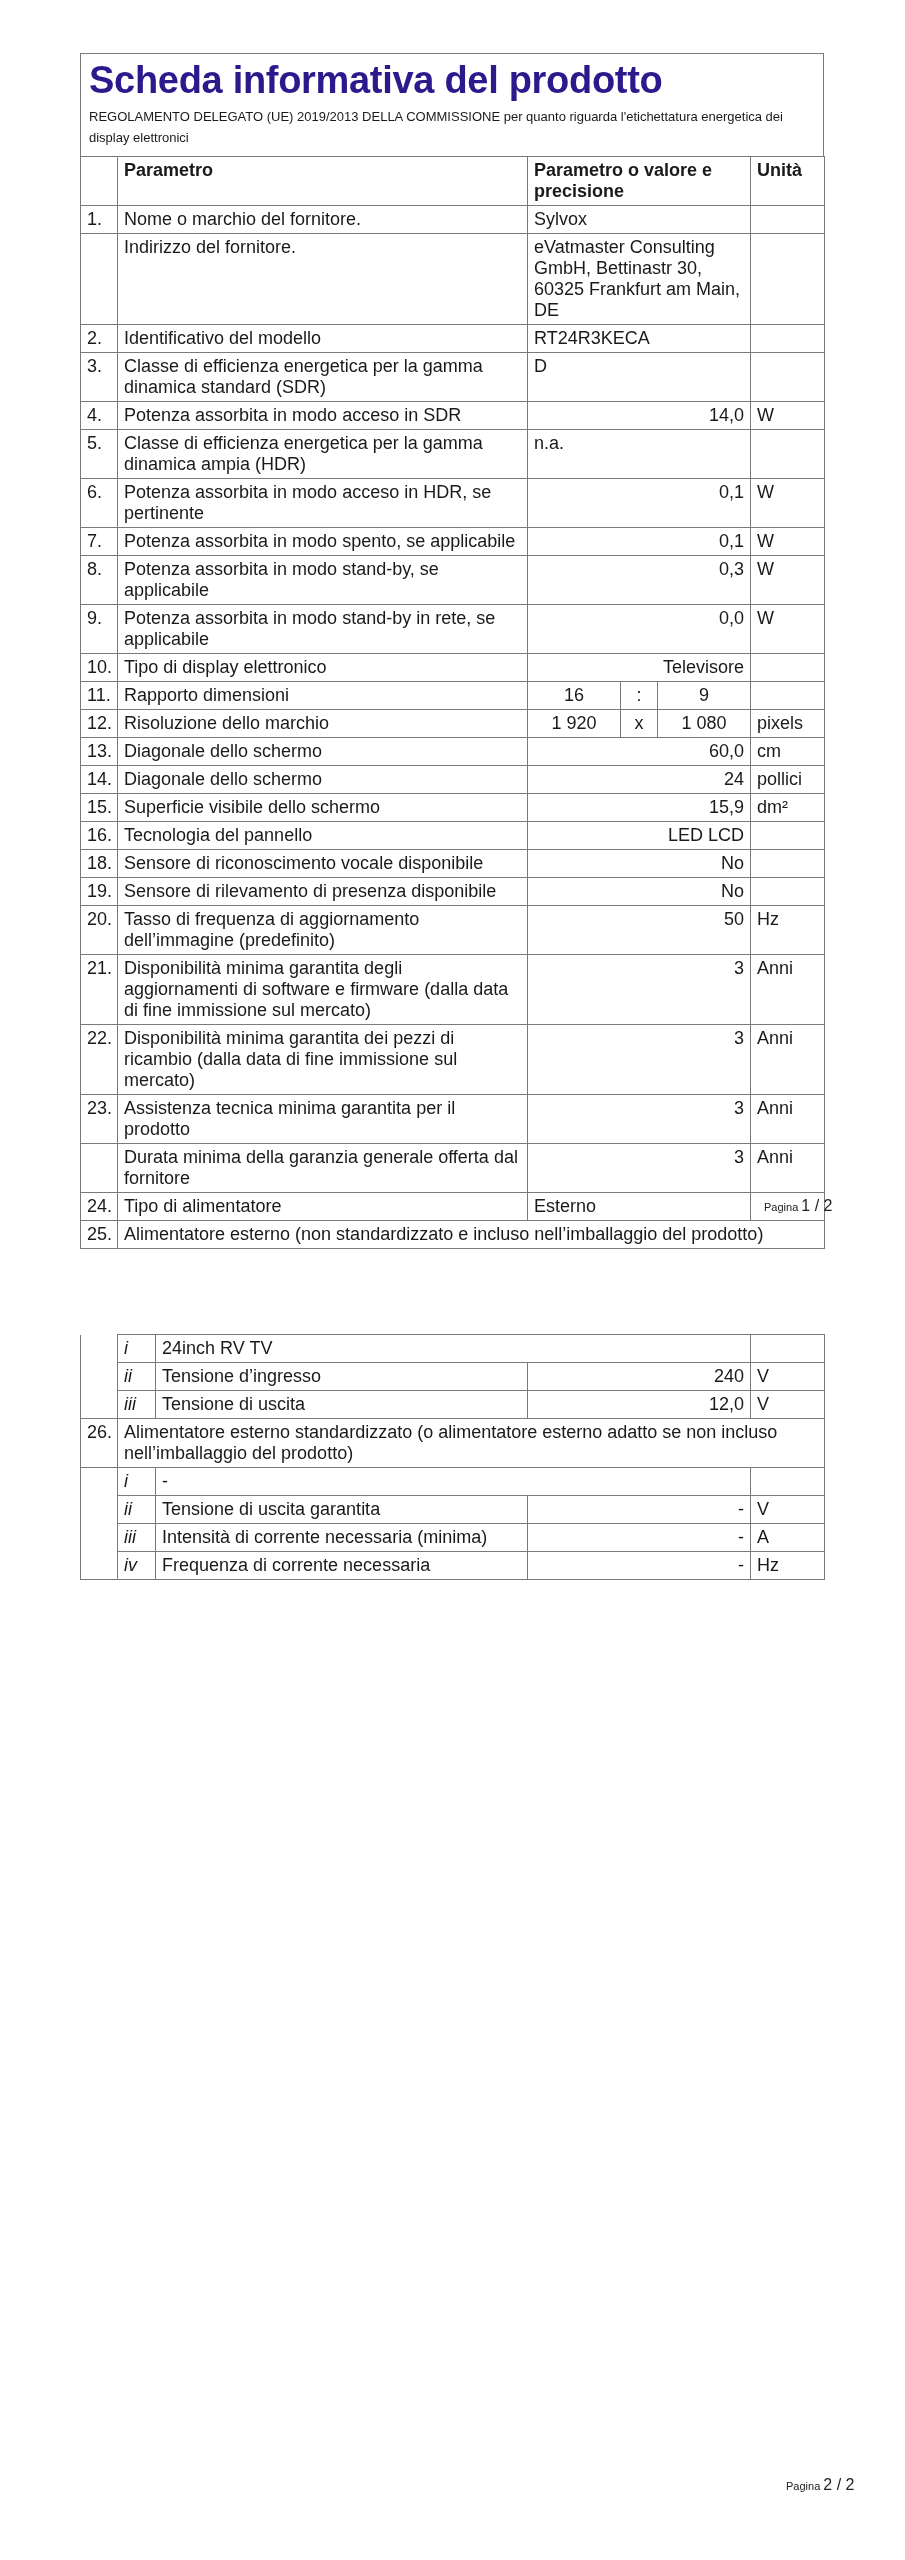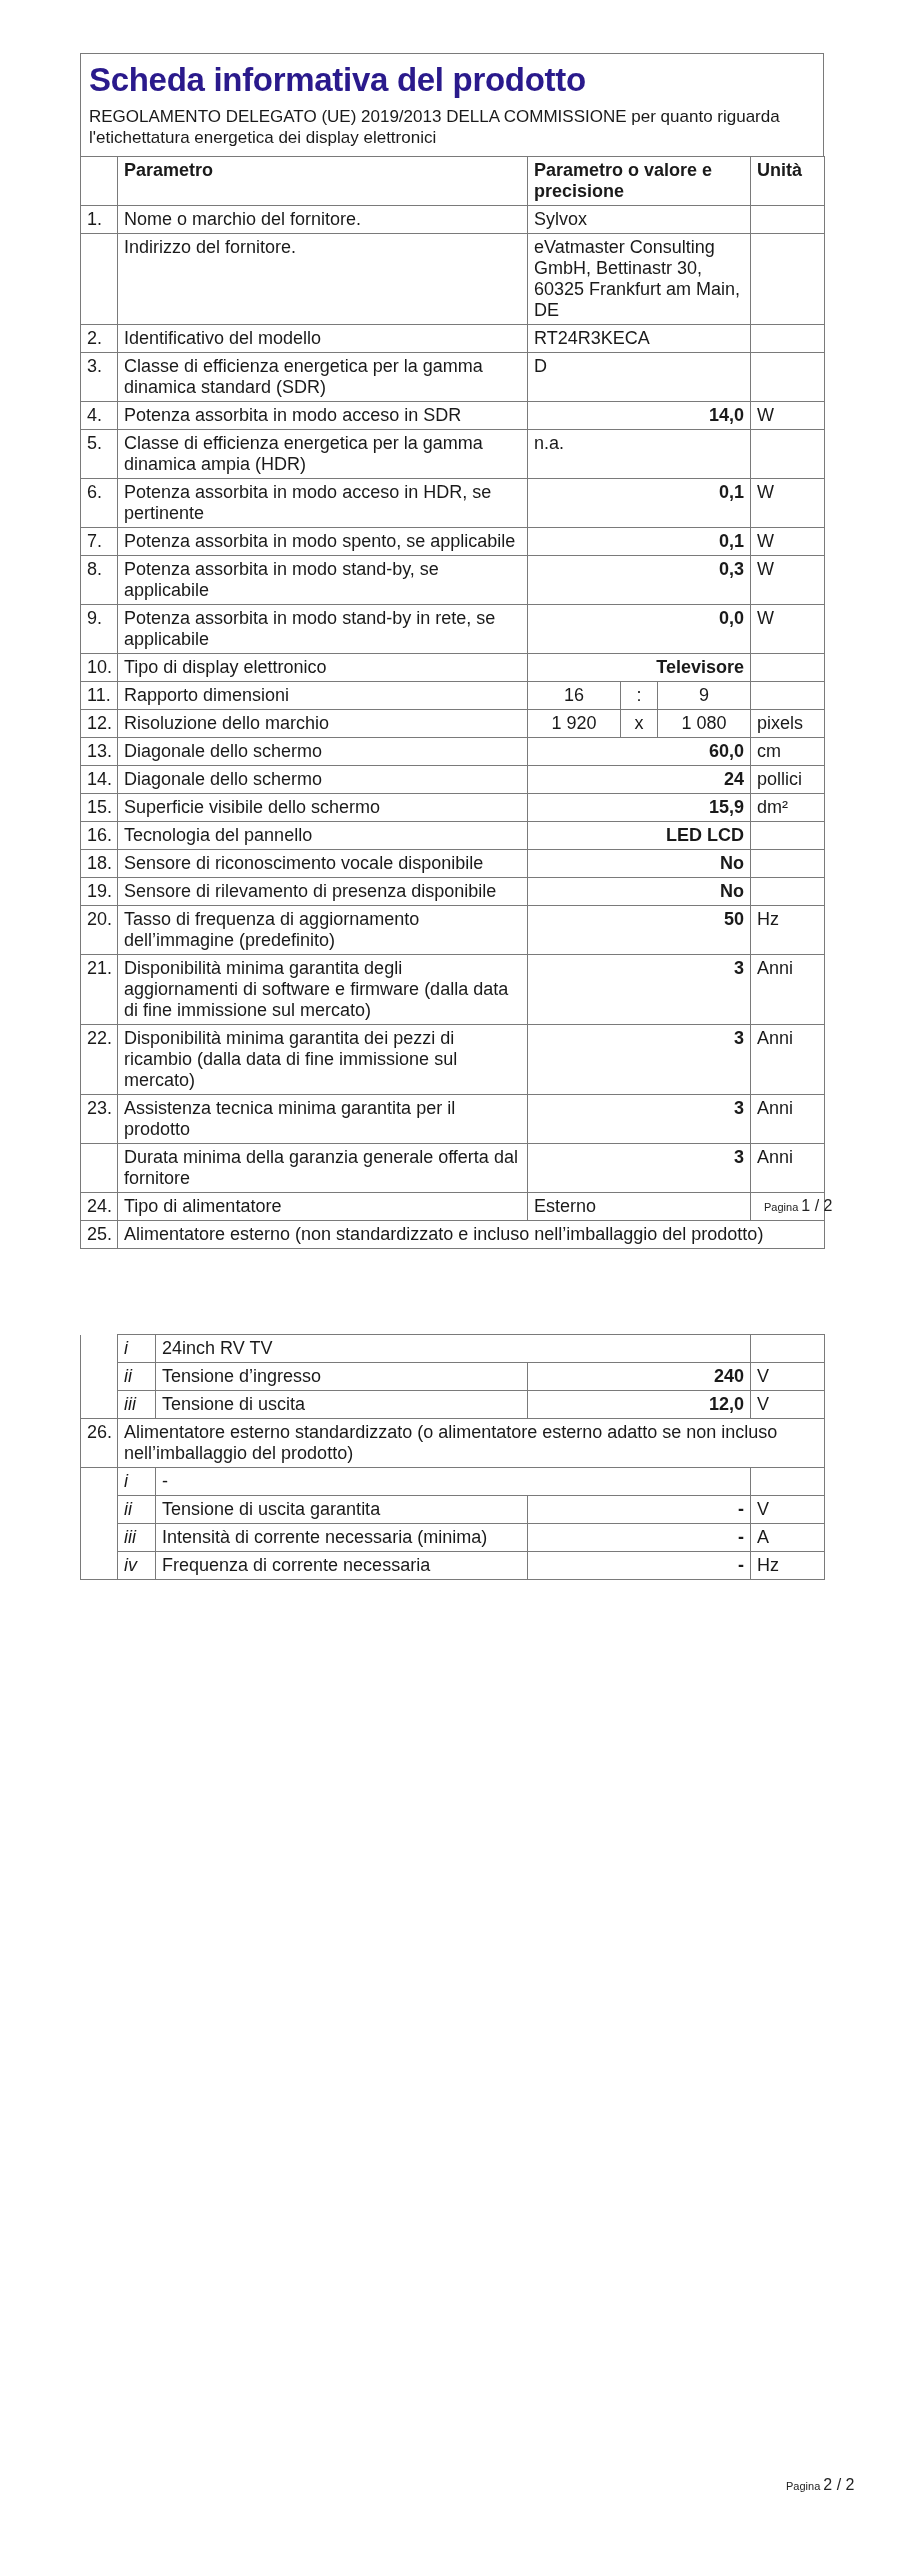--- a/index.html
+++ b/index.html
@@ -1,25 +1,25 @@
 <!DOCTYPE html>
 <html><head>
 <meta charset="utf-8">
 <style>
   html, body { margin:0; padding:0; background:#ffffff; }
   body { width:905px; height:2560px; position:relative; font-family:"Liberation Sans", sans-serif; color:#1a1a1a; overflow:hidden; }
   .page1 { position:absolute; left:80px; top:53px; width:744px; }
   .page2 { position:absolute; left:80px; top:1334px; width:744px; }
   .head-box { border:1px solid #7a7a7a; border-bottom:none; padding:6px 8px 8px 8px; }
-  .title { font-size:33px; font-weight:bold; color:#2a1a8c; line-height:40px; margin:0 0 6px 0; letter-spacing:-0.3px; }
-  .subtitle { font-size:17px; line-height:21px; }
+  .title { font-size:38px; font-weight:bold; color:#2a1a8c; line-height:40px; margin:0 0 6px 0; letter-spacing:-0.3px; }
+  .subtitle { font-size:13px; line-height:21px; }
   table { border-collapse:collapse; width:744px; table-layout:fixed; font-size:18px; }
   td, th { border:1px solid #7a7a7a; padding:3px 6px; line-height:21px; vertical-align:top; text-align:left; }
   th { font-weight:bold; }
-  td.val-r { text-align:right;font-weight:bold; }
+  td.val-r { text-align:right; }
   td.center { text-align:center; }
   td.sub { font-style:italic; }
   .pagenum { position:absolute; font-size:11px; color:#222; }
   .pagenum b { font-weight:normal; font-size:16px; }
   .nobottom { border-bottom:none; }
 </style>
 </head>
 <body>
 
 <div class="page1">

